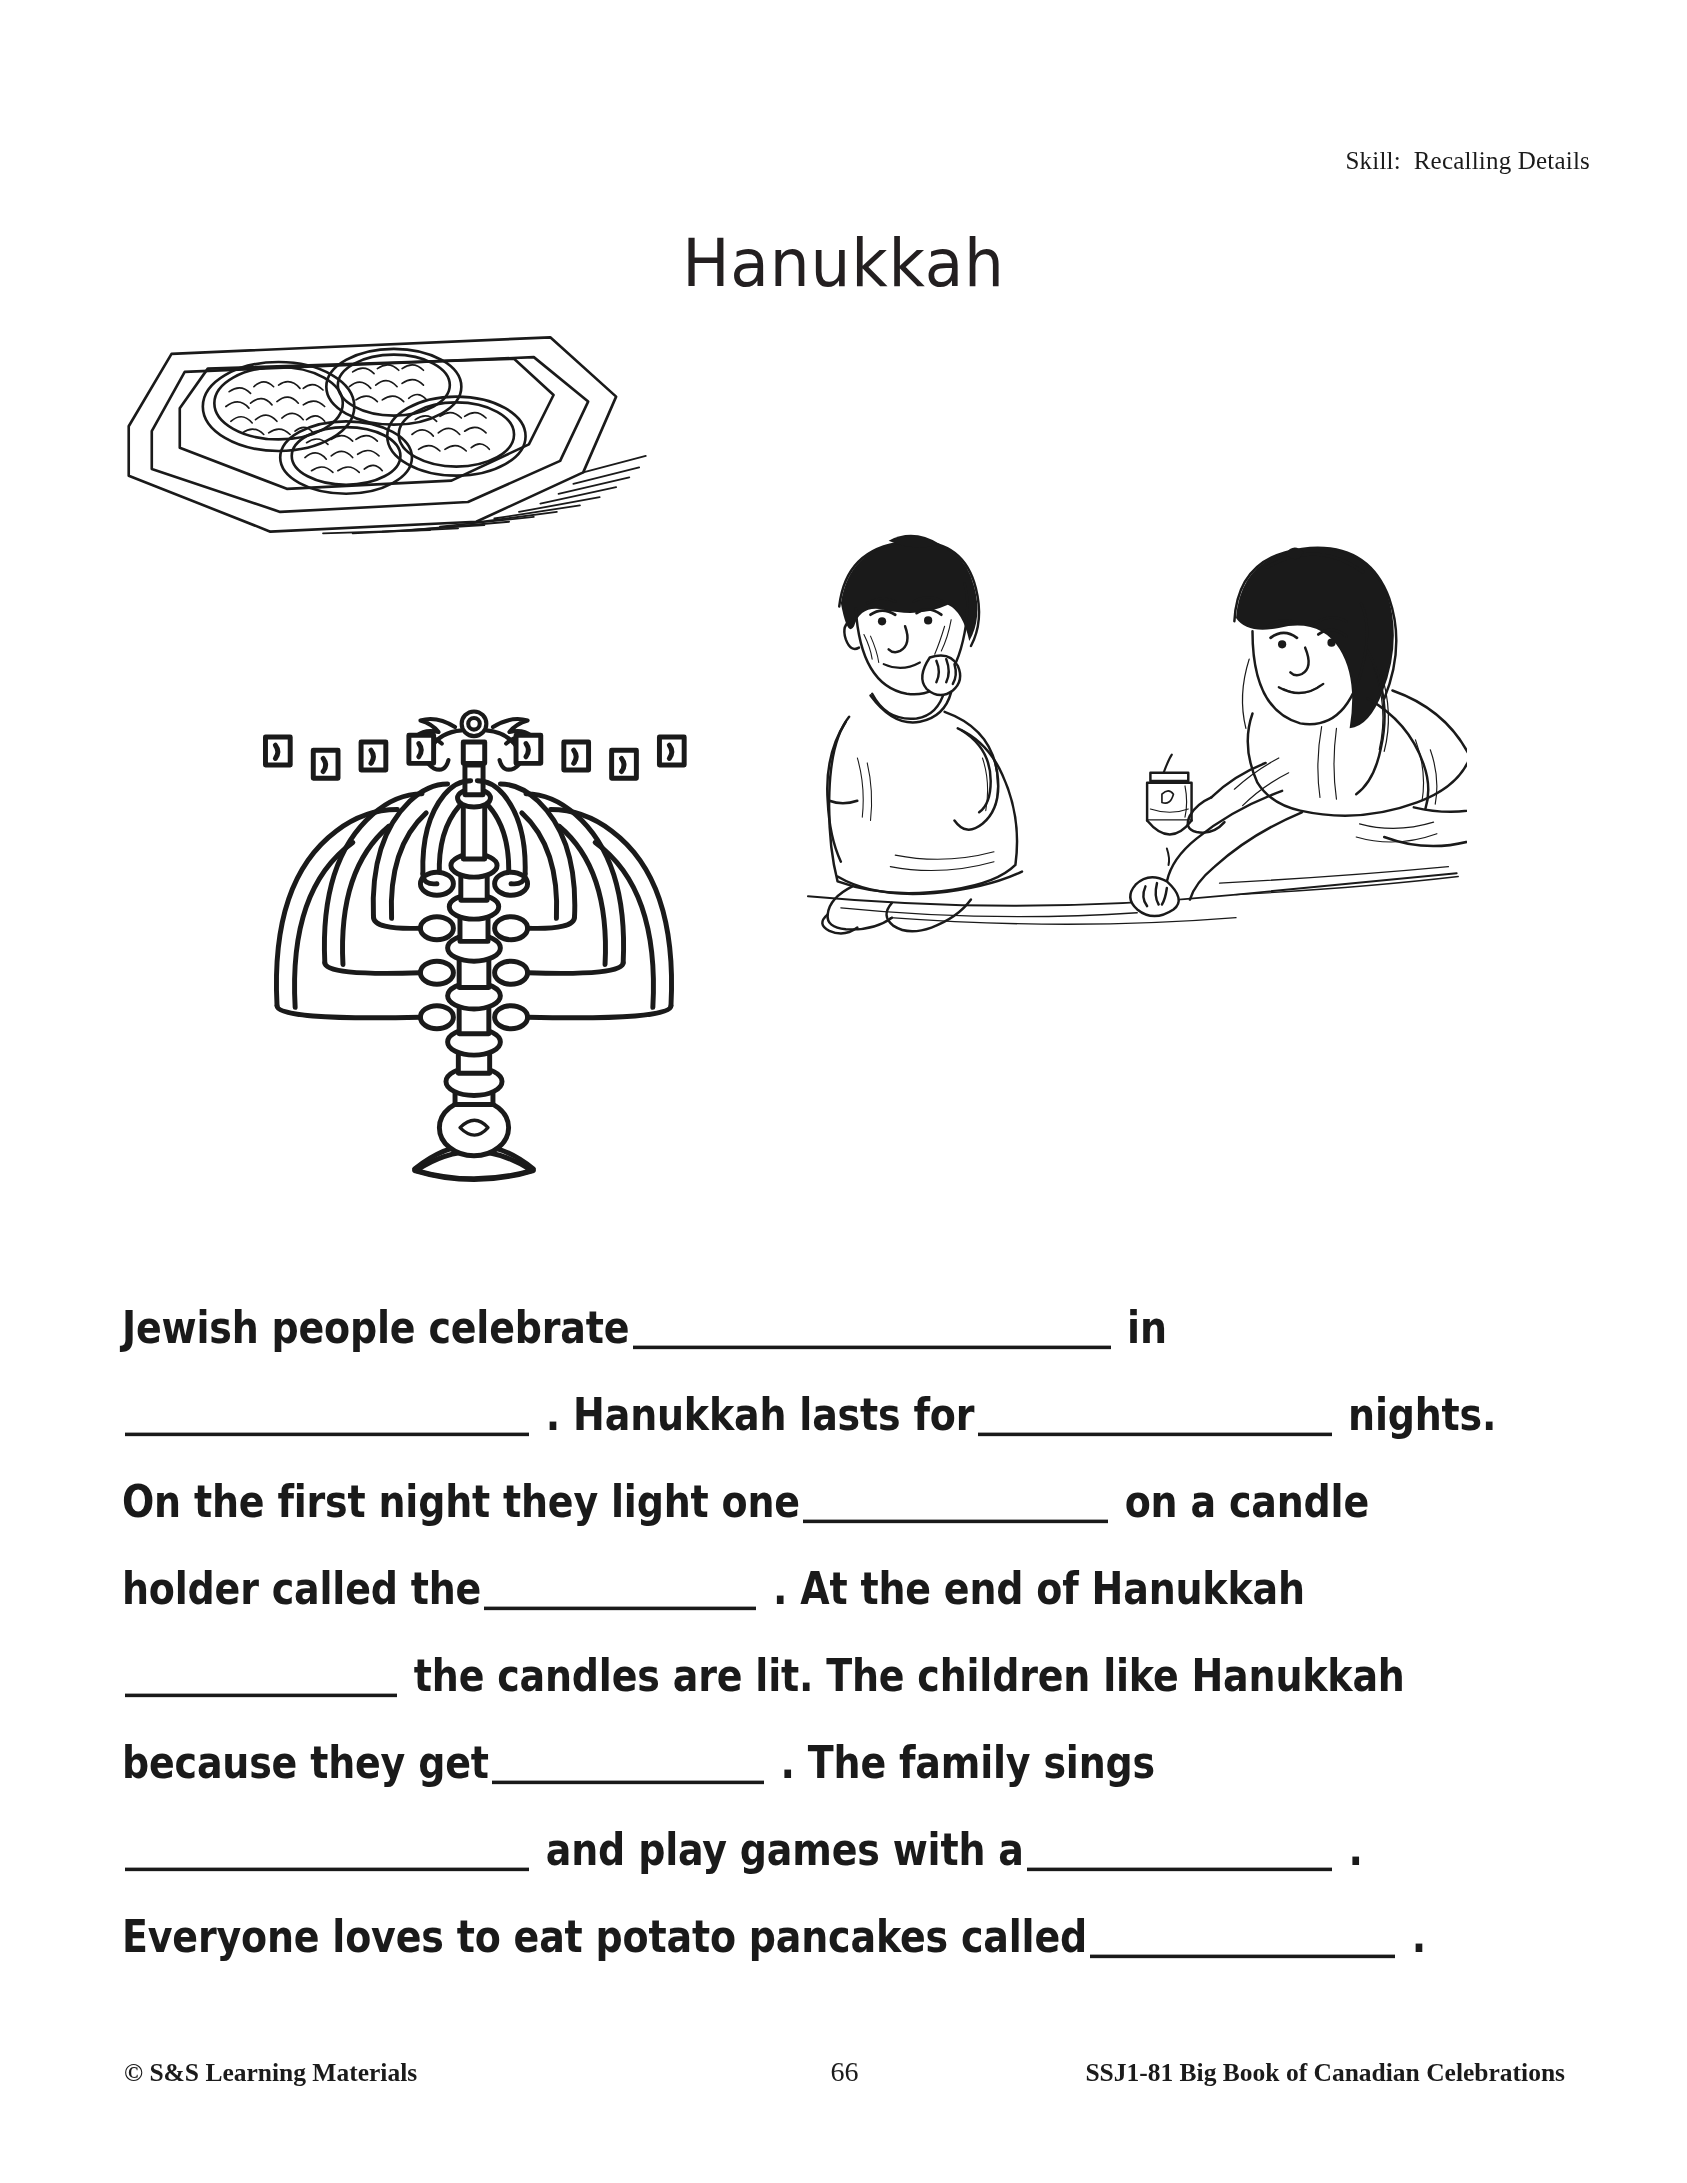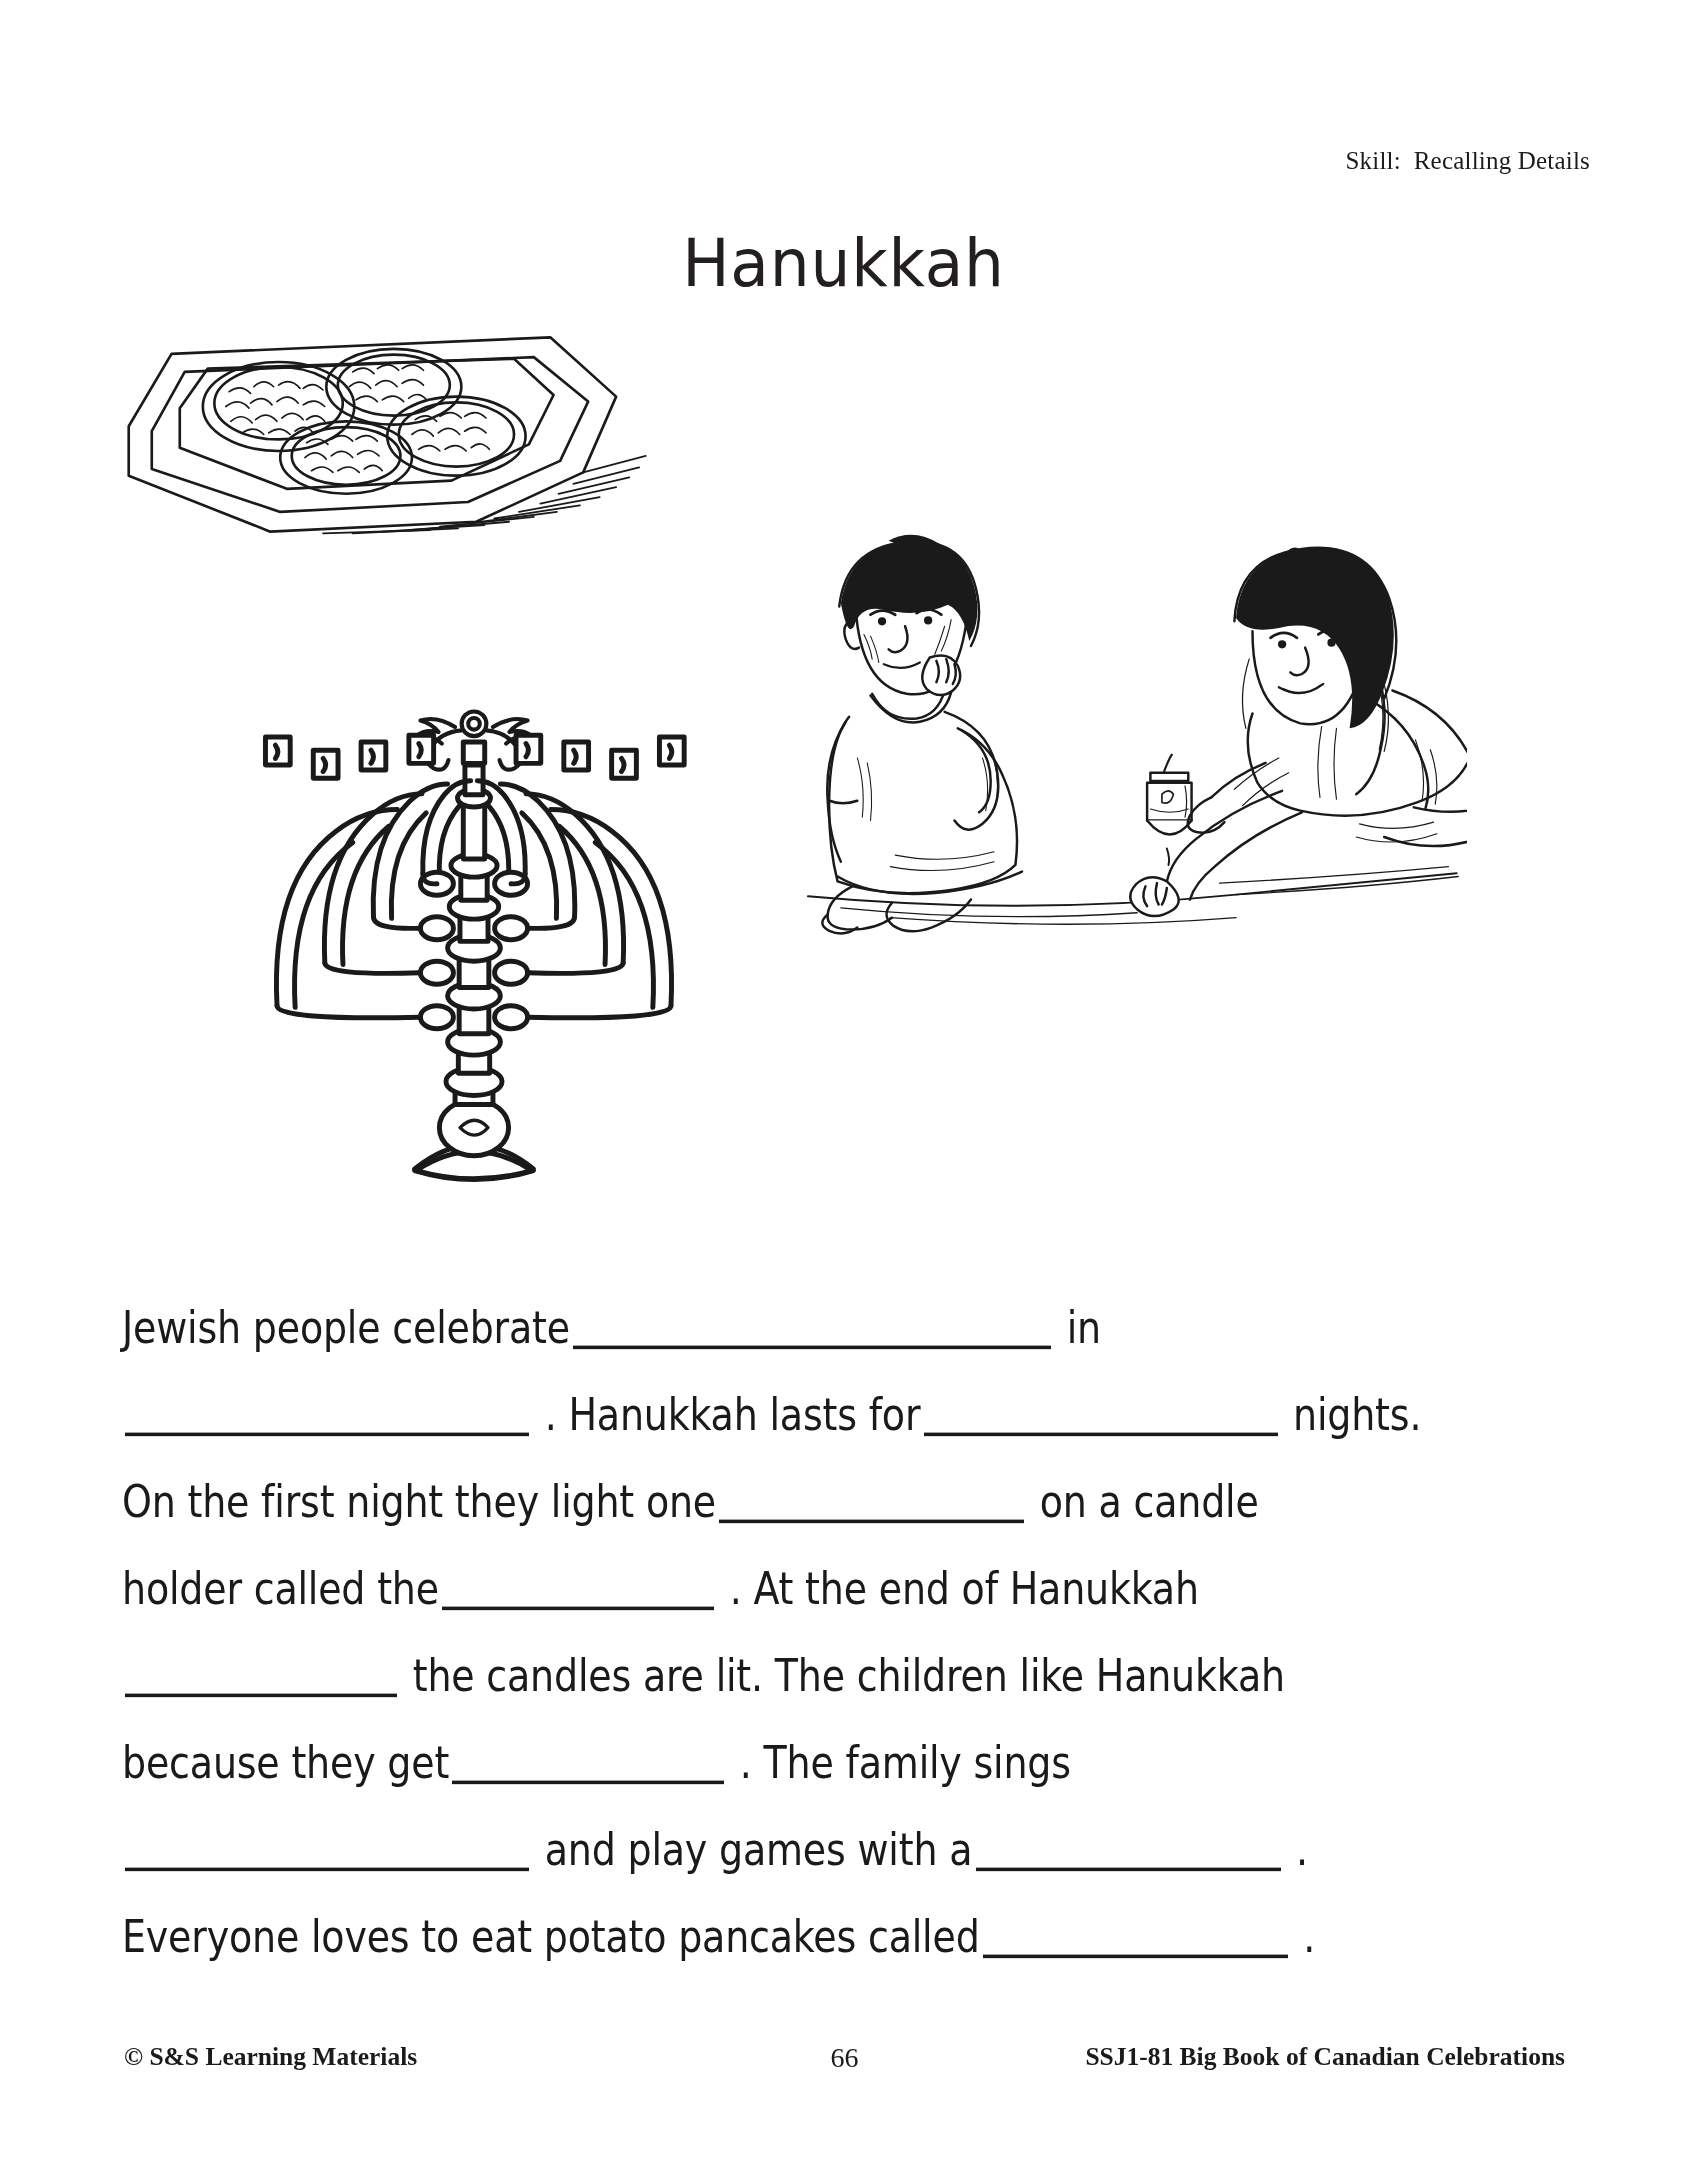--- a/index.html
+++ b/index.html
@@ -77,20 +77,21 @@
 
   
   .worksheet {
     position: absolute;
     left: 122px;
     top: 1285px;
     width: 1450px;
     font-family: "DejaVu Sans", sans-serif;
     font-size: 38px;
     color: #1a1a1a;
+    font-weight: bold;
   }
   .ws-line {
     height: 87px;
     line-height: 87px;
     white-space: nowrap;
     display: block;
     transform: scaleY(1.18);
     transform-origin: left center;
   }
   .ws-line .txt {
@@ -116,21 +117,21 @@
     position: absolute;
     left: 124px;
     right: 122px;
     top: 2042px;
     height: 46px;
     font-family: "Liberation Serif", serif;
     font-weight: bold;
     font-size: 25.5px;
     color: #1b1b1b;
     display: flex;
-    align-items: flex-start;
+    align-items: flex-end;
     justify-content: space-between;
   }
   .footer-center {
     position: absolute;
     left: 0; right: 0;
     text-align: center;
     font-weight: normal;
     font-family: "Liberation Serif", serif;
     font-size: 28px;
   }

